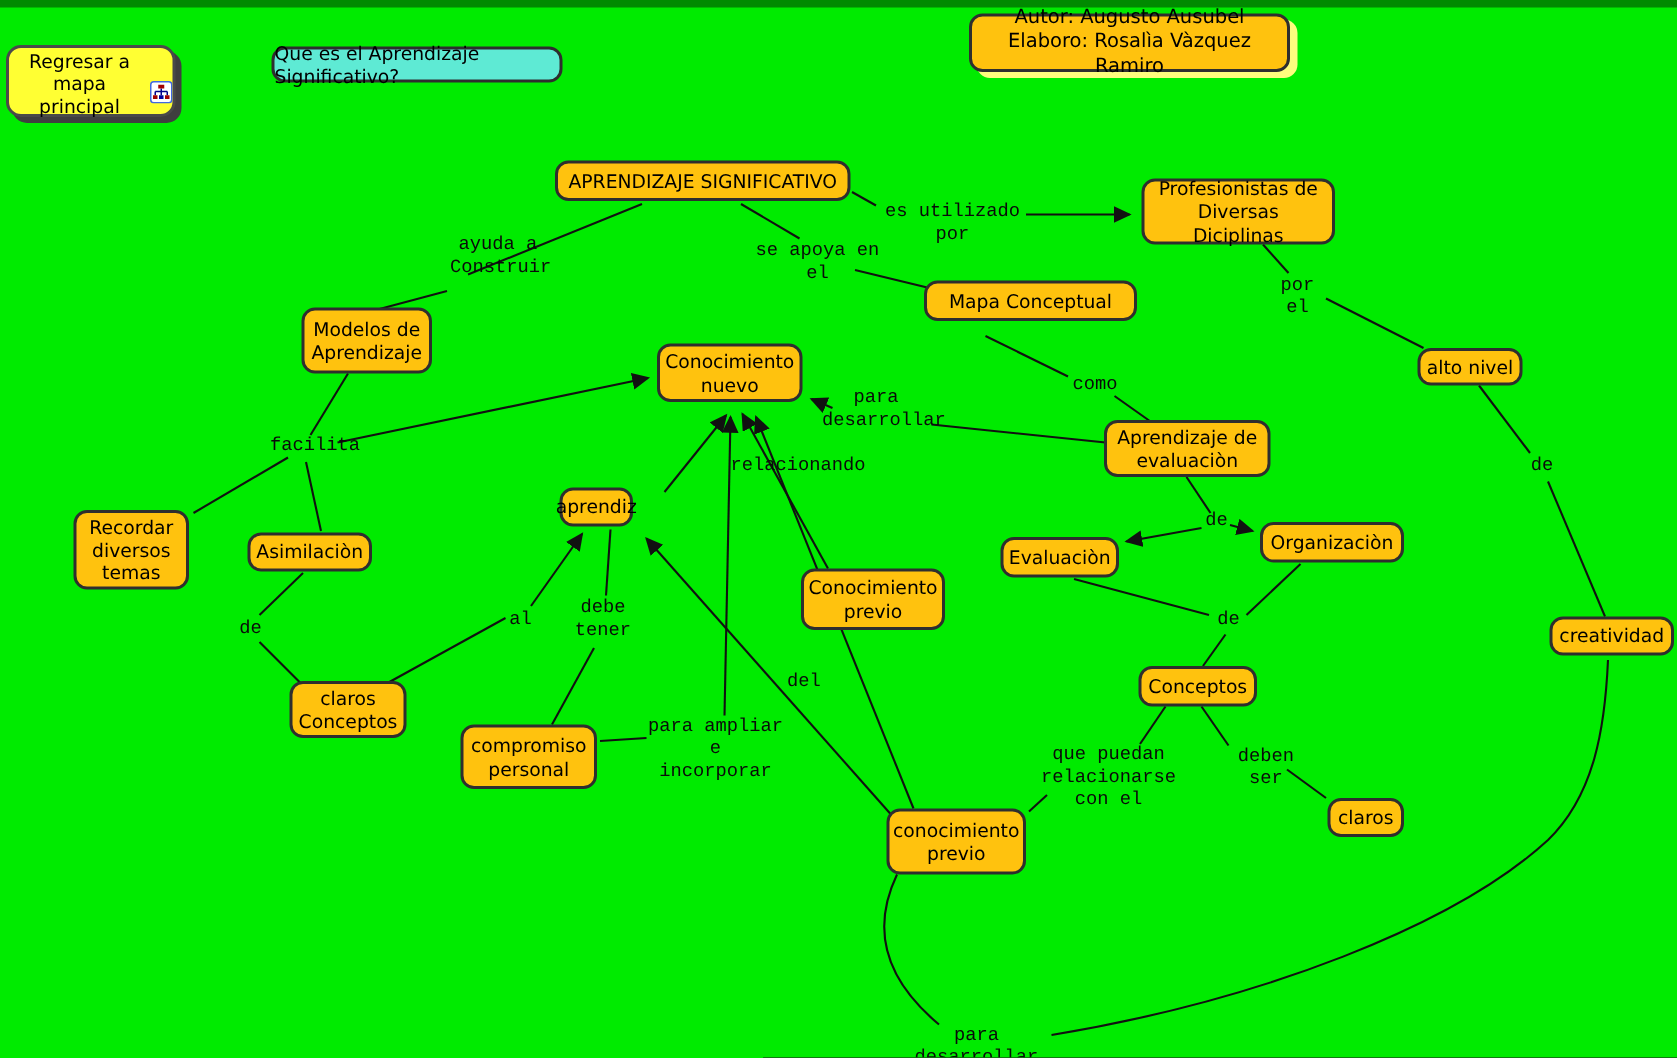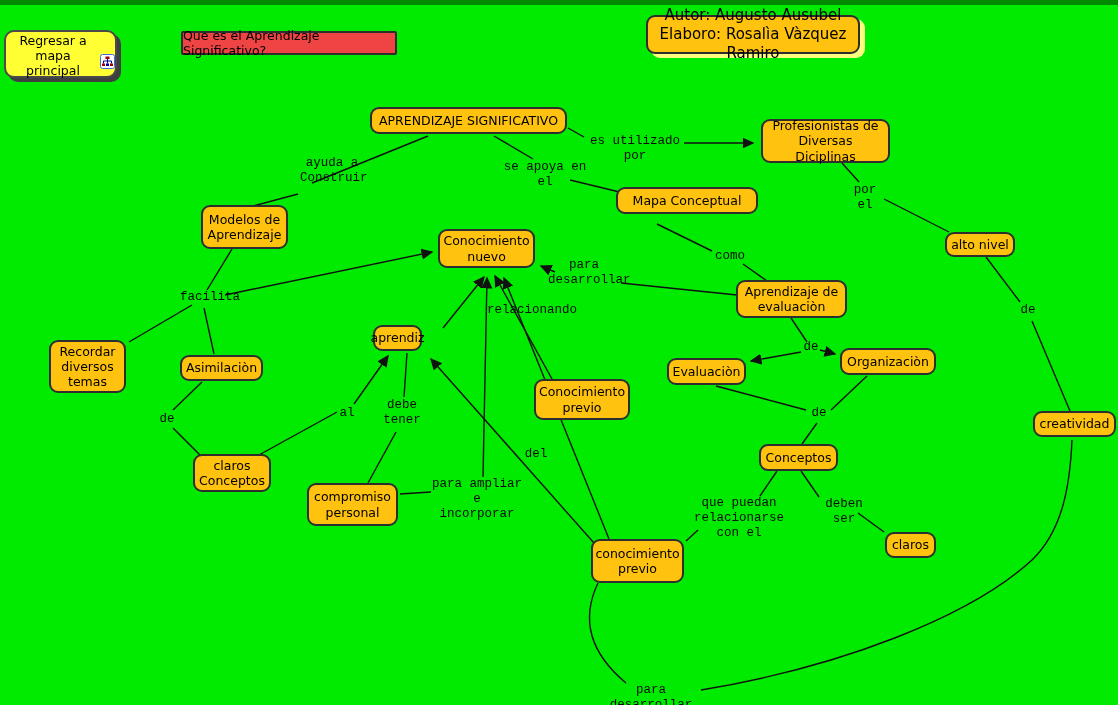--- a/index.html
+++ b/index.html
@@ -24,31 +24,31 @@
   #back-btn{
     position:absolute;left:4px;top:30px;width:113px;height:48px;z-index:4;
     background:#ffff33;border:2px solid #4a4a4a;border-radius:10px;
     box-shadow:4px 4px 0 #3f3f3f;
     display:flex;flex-direction:row;align-items:center;justify-content:flex-start;
     font-size:12.5px;line-height:1.2;text-align:center;white-space:pre-line;
     box-sizing:border-box;padding-top:2px;cursor:pointer;
   }
   #back-btn .bicon{margin-top:0px;}
   #question-box{
-    position:absolute;left:181px;top:31px;width:216px;height:24px;z-index:4;
-    background:#ef4444;border:2px solid #2e2e2e;border-radius:2px;
+    position:absolute;left:181px;top:31px;width:194px;height:24px;z-index:4;
+    background:#5eead4;border:2px solid #2e2e2e;border-radius:9px;
     display:flex;align-items:center;justify-content:center;
     font-size:12.5px;box-sizing:border-box;
   }
   #autor-box{
-    position:absolute;left:646px;top:15px;width:214px;height:39px;z-index:4;
+    position:absolute;left:646px;top:9px;width:214px;height:39px;z-index:4;
     background:#ffc20e;border:2px solid #2e2e2e;border-radius:9px;
     box-shadow:5px 4px 0 #fdfd7e;
     display:flex;align-items:center;justify-content:center;
-    font-size:15px;line-height:1.25;text-align:center;white-space:pre-line;
+    font-size:13px;line-height:1.25;text-align:center;white-space:pre-line;
     box-sizing:border-box;
   }
 </style>
 </head>
 <body>
 
 <div id="canvas">
   <div id="topbar"></div>
 
   <svg id="lines" width="1118" height="705">
@@ -134,21 +134,21 @@
 Aprendizaje</div>
   <div class="node" style="left:616px;top:187px;width:142px;height:27px">Mapa Conceptual</div>
   <div class="node" style="left:438px;top:229px;width:97px;height:39px">Conocimiento
 nuevo</div>
   <div class="node" style="left:945px;top:232px;width:70px;height:25px">alto nivel</div>
   <div class="node" style="left:736px;top:280px;width:111px;height:38px">Aprendizaje de
 evaluaciòn</div>
   <div class="node" style="left:49px;top:340px;width:77px;height:53px">Recordar
 diversos
 temas</div>
-  <div class="node" style="left:180px;top:355px;width:83px;height:26px">Asimilaciòn</div>
+  <div class="node" style="left:165px;top:355px;width:83px;height:26px">Asimilaciòn</div>
   <div class="node" style="left:373px;top:325px;width:49px;height:26px">aprendiz</div>
   <div class="node" style="left:534px;top:379px;width:96px;height:41px">Conocimiento
 previo</div>
   <div class="node" style="left:667px;top:358px;width:79px;height:27px">Evaluaciòn</div>
   <div class="node" style="left:840px;top:348px;width:96px;height:27px">Organizaciòn</div>
   <div class="node" style="left:193px;top:454px;width:78px;height:38px">claros
 Conceptos</div>
   <div class="node" style="left:307px;top:483px;width:91px;height:43px">compromiso
 personal</div>
   <div class="node" style="left:759px;top:444px;width:79px;height:27px">Conceptos</div>

